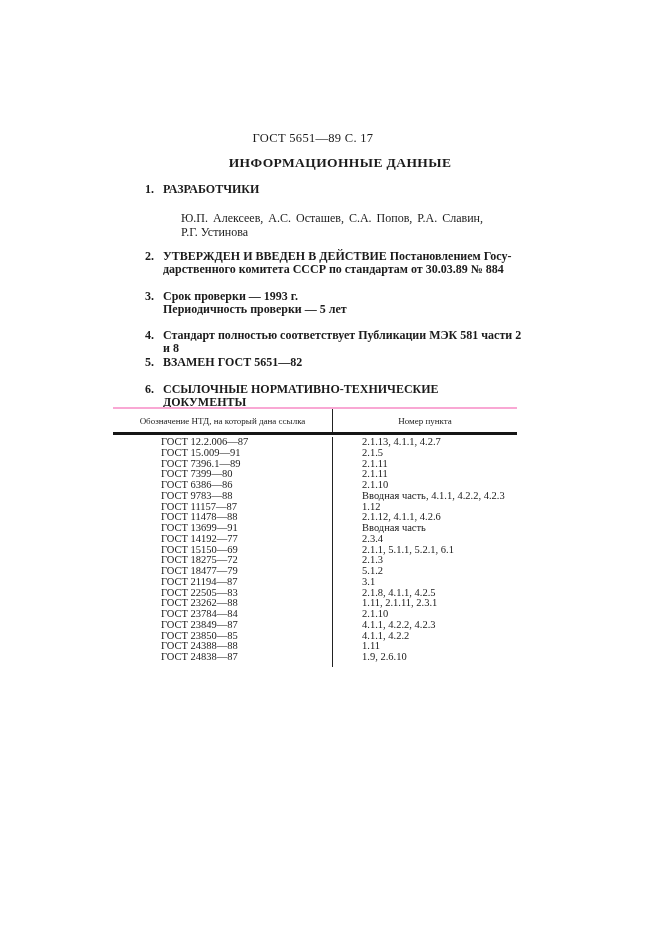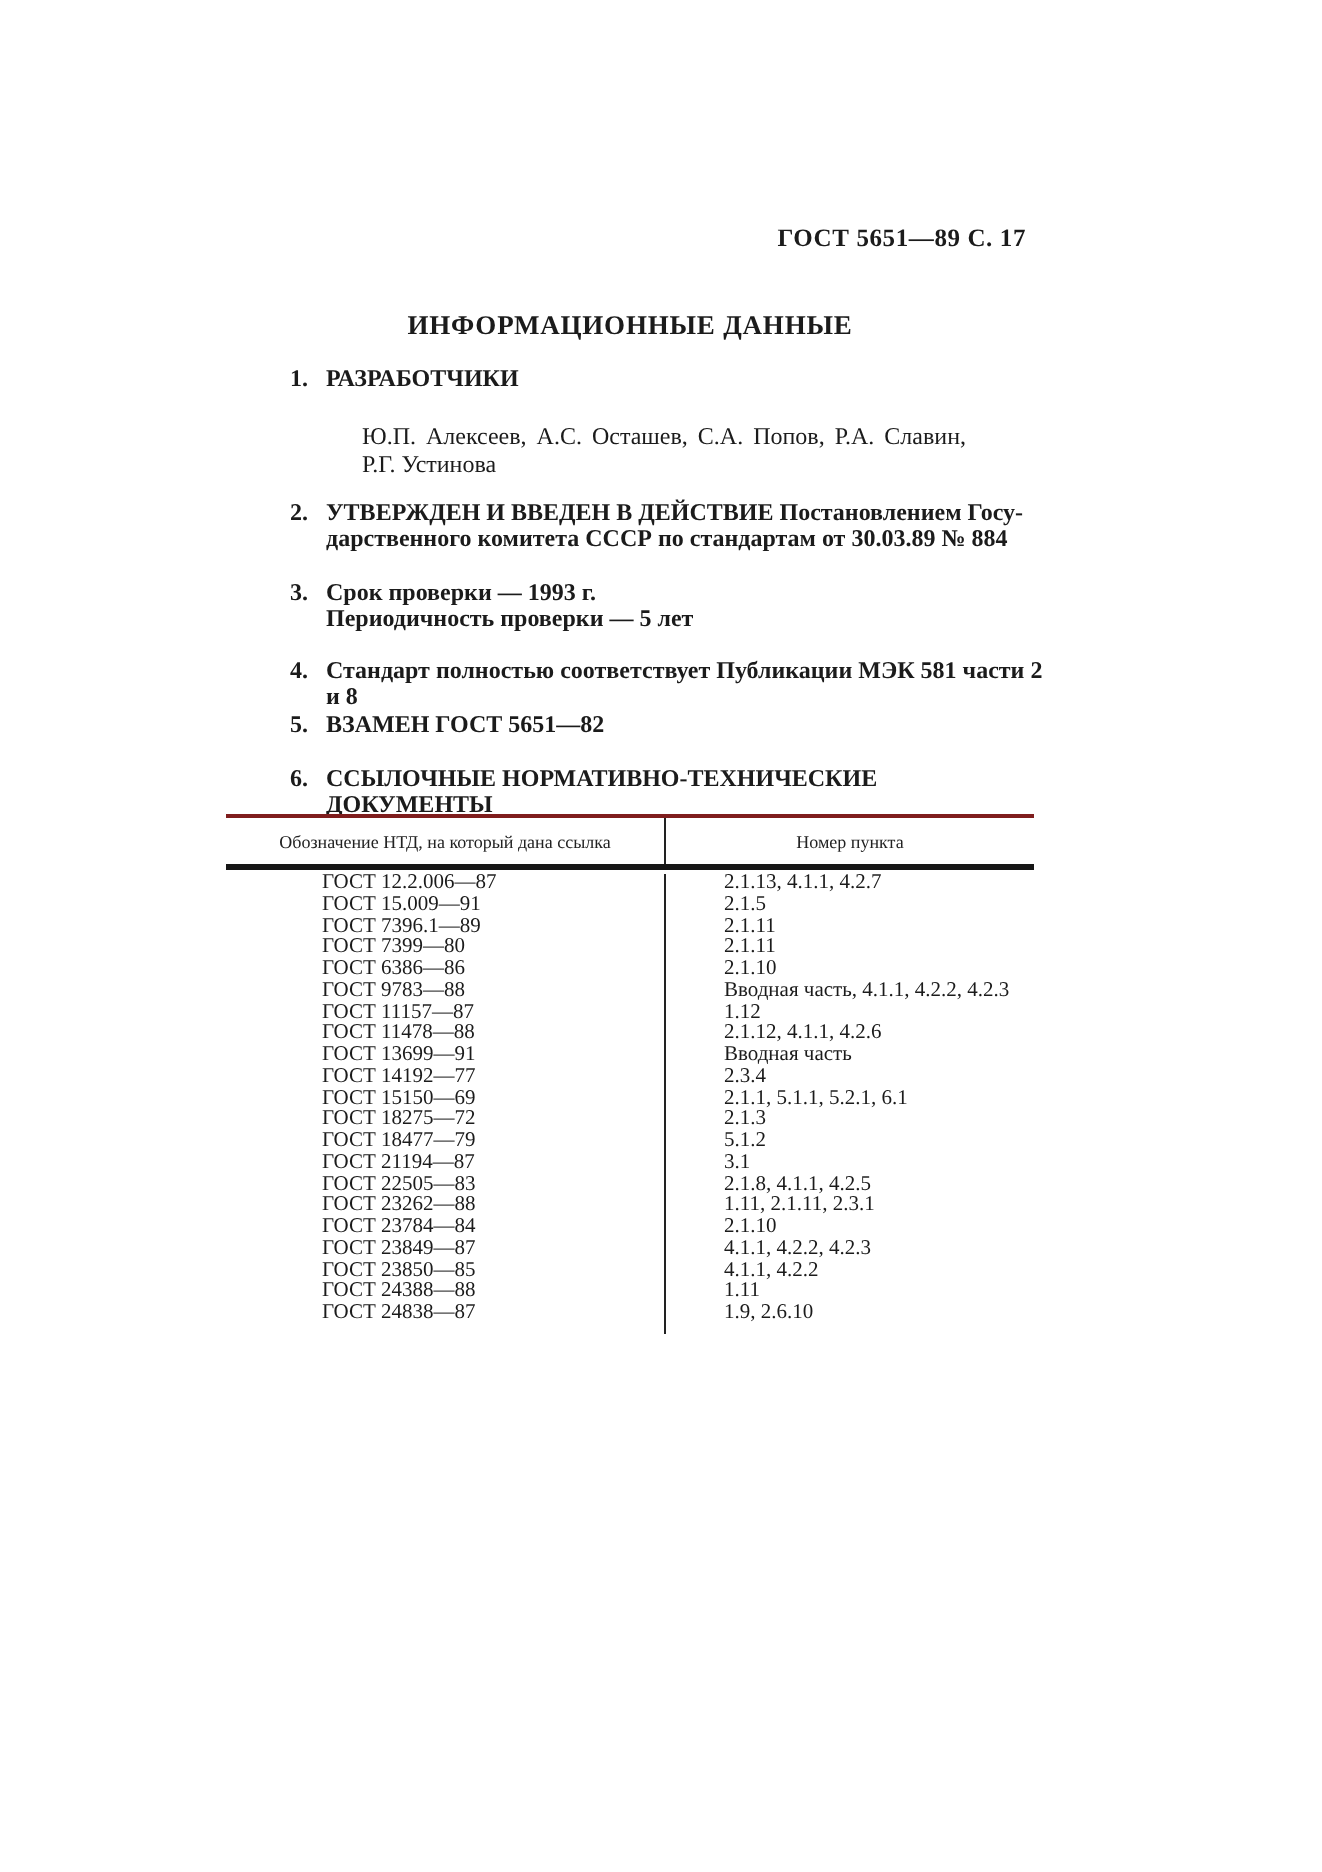--- a/index.html
+++ b/index.html
@@ -12,34 +12,34 @@
     height: 936px;
     position: relative;
     font-family: "Liberation Serif", "DejaVu Serif", serif;
     color: #1b1b1b;
     overflow: hidden;
   }
   .abs { position: absolute; }
 
   
   .page-header {
-    top: 112px;
+    top: 131px;
     left: 113px;
     width: 400px;
-    text-align: right;
-    font-weight: bold;
+    text-align: center;
+    font-weight: normal;
     font-size: 12.5px;
     letter-spacing: 0.3px;
     white-space: nowrap;
   }
 
   
   .doc-title {
     top: 155px;
-    left: 113px;
+    left: 138px;
     width: 404px;
     text-align: center;
     font-weight: bold;
     font-size: 13.5px;
     letter-spacing: 0.4px;
     white-space: nowrap;
   }
 
   
   .item {
@@ -68,21 +68,21 @@
     font-size: 12px;
     line-height: 13.5px;
   }
   .devs .dline1 { word-spacing: 2px; white-space: nowrap; }
 
   
   .ref-table {
     left: 113px;
     top: 407px;
     width: 404px;
-    border-top: 2px solid #7f1d1d;
+    border-top: 2px solid #f9a8d4;
   }
   .thead-row {
     display: flex;
     height: 23px;
     border-bottom: 3px solid #161616;
     font-size: 9px;
     color: #222222;
   }
   .th1 {
     width: 219px;

